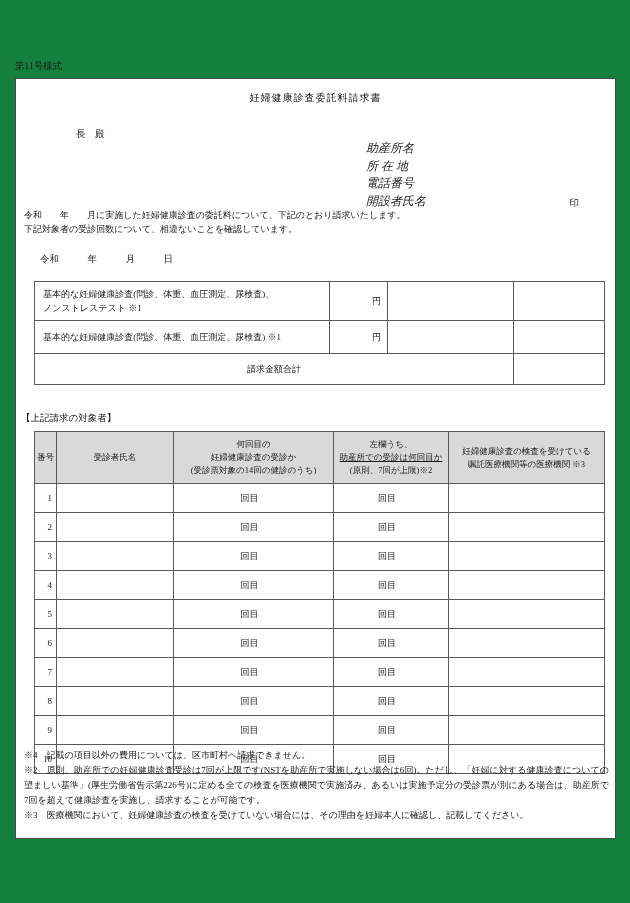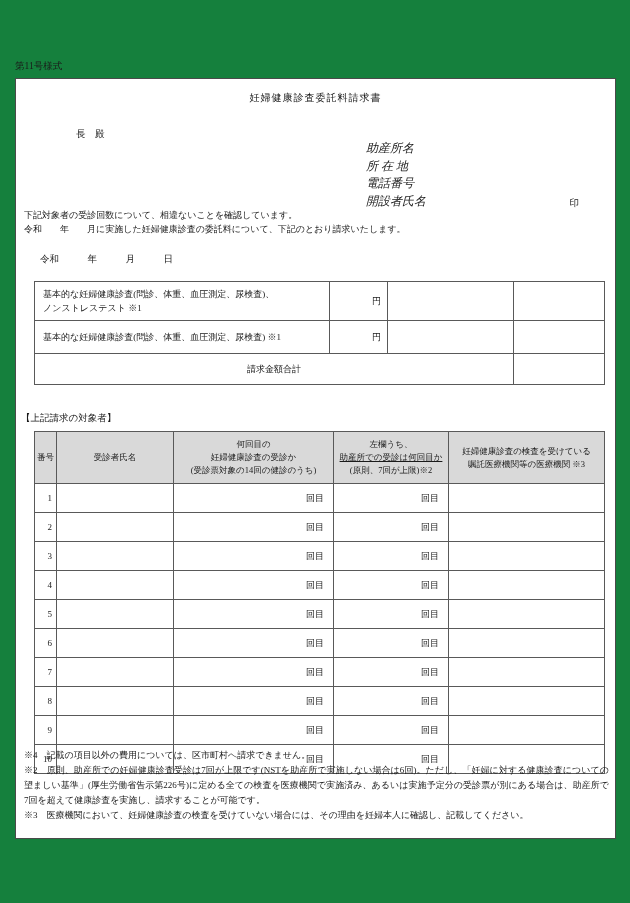--- a/index.html
+++ b/index.html
@@ -30,21 +30,21 @@
   .billing .r1 td{height:34px;}
   .billing .r2 td{height:28px;}
   .billing .r3 td{height:28px;}
   .billing .total-cell{text-align:center;}
 
   .subjects-title{position:absolute;left:5px;top:333px;font-size:9.5px;text-align:right;}
   .subjects{position:absolute;left:18px;top:352px;width:571px;font-size:9px;}
   .subjects thead th{background:#d9d9d9;height:47px;text-align:center;font-size:8.5px;line-height:13px;padding:2px 1px;vertical-align:middle;}
   .subjects tbody td{height:26px;}
   .subjects .num-cell{text-align:right;padding-right:4px;}
-  .subjects .unit-cell{text-align:right;padding-right:9px;margin-top:15px;}
+  .subjects .unit-cell{text-align:center;padding-right:9px;margin-top:15px;}
   .underline{text-decoration:underline;}
 
   .notes{position:absolute;left:8px;top:669px;width:585px;font-size:9px;line-height:15px;text-align:justify;}
   .notes div{margin:0;}
 </style>
 </head>
 <body>
 
 <div class="page">
 
@@ -58,22 +58,22 @@
 
     <div class="issuer">
       <div>助産所名</div>
       <div>所 在 地</div>
       <div>電話番号</div>
       <div>開設者氏名</div>
     </div>
     <div class="seal">印</div>
 
     <div class="statement">
+      <div>令和　　年　　月に実施した妊婦健康診査の委託料について、下記のとおり請求いたします。</div>
       <div>下記対象者の受診回数について、相違ないことを確認しています。</div>
-      <div>令和　　年　　月に実施した妊婦健康診査の委託料について、下記のとおり請求いたします。</div>
     </div>
 
     <div class="date-line">令和　　　年　　　月　　　日</div>
 
     <table class="billing">
       <colgroup>
         <col style="width:295px">
           <col style="width:58px">
           <col style="width:126px">
           <col style="width:91px">

